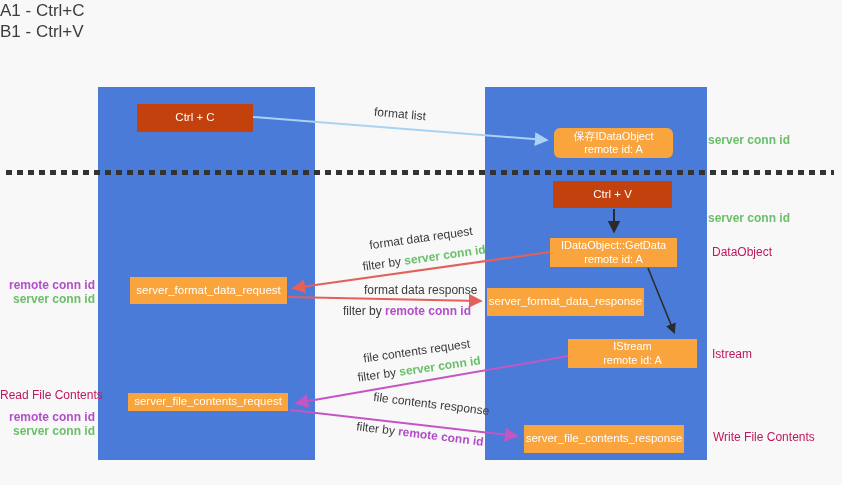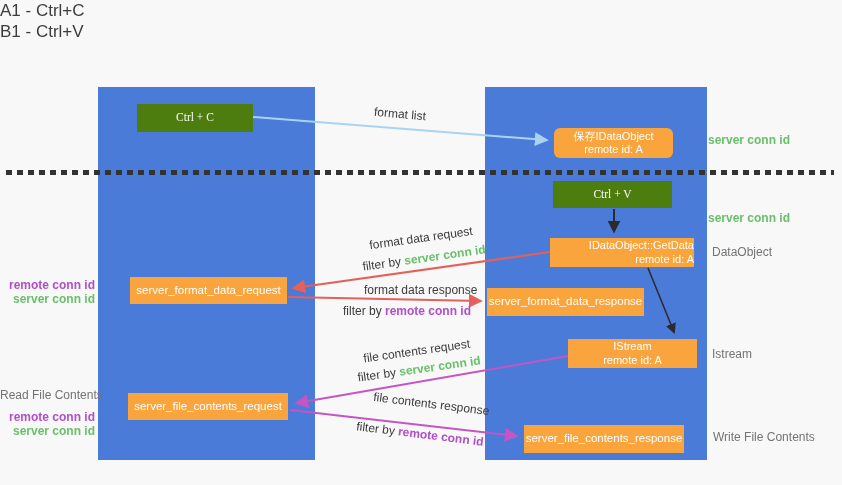--- a/index.html
+++ b/index.html
@@ -24,31 +24,31 @@
   .divider {
     position:absolute; left:6px; width:828px; top:170px; height:5px; z-index:3;
     background:repeating-linear-gradient(90deg,#333 0 6px,transparent 6px 11px);
   }
   svg.arrows { position:absolute; left:0; top:0; z-index:2; pointer-events:none; }
   .node {
     position:absolute; z-index:4; color:#fff; text-align:center;
     display:flex; flex-direction:column; justify-content:center;
     font-size:11.5px; line-height:13.5px;
   }
-  .node.green  { background:#4d7c0f;font-family:Liberation Serif, serif; }
+  .node.green  { background:#c2410c; }
   .node.orange { background:#f9a43c; }
   .node .l2 { font-size:11px; }
   .flow-label {
     position:absolute; z-index:5; white-space:nowrap;
     font-size:12px; color:#3b3b3b;
   }
   .rot-up   { transform:rotate(-8deg); }
   .rot-dn   { transform:rotate(7deg); }
   .rot-dn-s { transform:rotate(5deg); }
-  .side-label { position:absolute; z-index:5; white-space:nowrap; font-size:12px; color:#737373; }
+  .side-label { position:absolute; z-index:5; white-space:nowrap; font-size:12px; color:#be185d; }
   .left-block { left:0; width:95px; text-align:right; }
   .green-b  { color:#6abf69; font-weight:bold; }
   .purple-b { color:#b14fc9; font-weight:bold; }
 </style>
 </head>
 <body>
 
 <div class="canvas">
 
   <div class="title">
@@ -98,39 +98,39 @@
 
   <div class="node orange" style="left:554px;top:128px;width:119px;height:30px;border-radius:6px;">
     <div class="l2">保存IDataObject</div>
     <div class="l2">remote id: A</div>
   </div>
 
   <div class="node green" style="left:553px;top:181px;width:119px;height:27px;align-items:center;">
     <div>Ctrl + V</div>
   </div>
 
-  <div class="node orange" style="left:550px;top:238px;width:144px;height:29px;text-align:right;">
+  <div class="node orange" style="left:550px;top:238px;width:127px;height:29px;">
     <div class="l2">IDataObject::GetData</div>
     <div class="l2">remote id: A</div>
   </div>
 
   <div class="node orange" style="left:487px;top:288px;width:157px;height:28px;">
     <div>server_format_data_response</div>
   </div>
 
   <div class="node orange" style="left:130px;top:277px;width:157px;height:27px;">
     <div>server_format_data_request</div>
   </div>
 
   <div class="node orange" style="left:568px;top:339px;width:129px;height:29px;">
     <div class="l2">IStream</div>
     <div class="l2">remote id: A</div>
   </div>
 
-  <div class="node orange" style="left:128px;top:393px;width:160px;height:27px;">
+  <div class="node orange" style="left:128px;top:393px;width:160px;height:18px;">
     <div>server_file_contents_request</div>
   </div>
 
   <div class="node orange" style="left:524px;top:425px;width:160px;height:28px;">
     <div>server_file_contents_response</div>
   </div>
 
   <div class="flow-label rot-dn-s" style="left:374px;top:107px;">format list</div>
 
   <div class="flow-label rot-up" style="left:369px;top:231px;">format data request</div>

